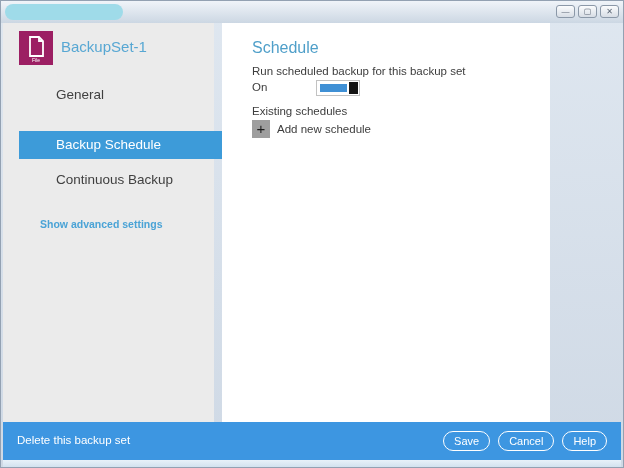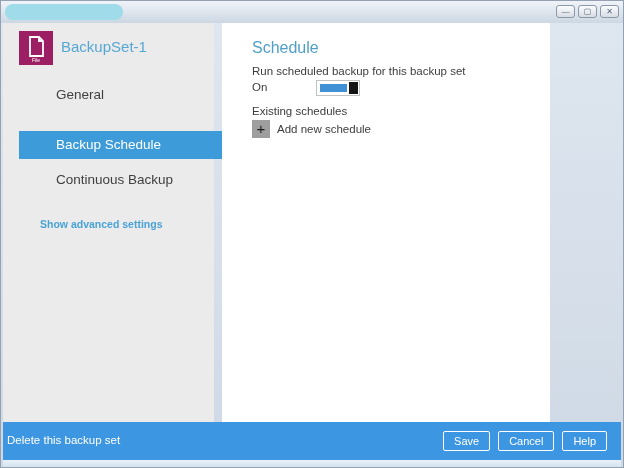--- a/index.html
+++ b/index.html
@@ -80,26 +80,26 @@
     color:#1c1c1c; font-size:15px; line-height:17px; text-align:center;
   }
   .add-label { margin-left:7px; font-size:11.5px; color:#3d3d3d; }
 
   
   .footer {
     position:absolute; left:2px; right:2px; top:421px; height:38px;
     background:#3d96e1;
   }
   .delete-label {
-    position:absolute; left:4px; top:12px; font-size:11.5px; color:#ffffff; cursor:pointer;
+    position:absolute; left:14px; top:12px; font-size:11.5px; color:#ffffff; cursor:pointer;
   }
   .footer-buttons { position:absolute; right:14px; top:9px; display:flex; gap:8px; }
   .footer-btn {
     min-width:38px; height:20px; padding:0 10px;
-    background:transparent; border:1px solid #ffffff; border-radius:2px;
+    background:transparent; border:1px solid #ffffff; border-radius:10px;
     color:#ffffff; font-size:11px; font-family:"Liberation Sans", sans-serif;
     cursor:pointer;
   }
   .bottom-strip {
     position:absolute; left:2px; right:2px; top:459px; height:7px;
     background:linear-gradient(#e8f1f9,#d3e2ef);
   }
 </style>
 </head>
 <body>

